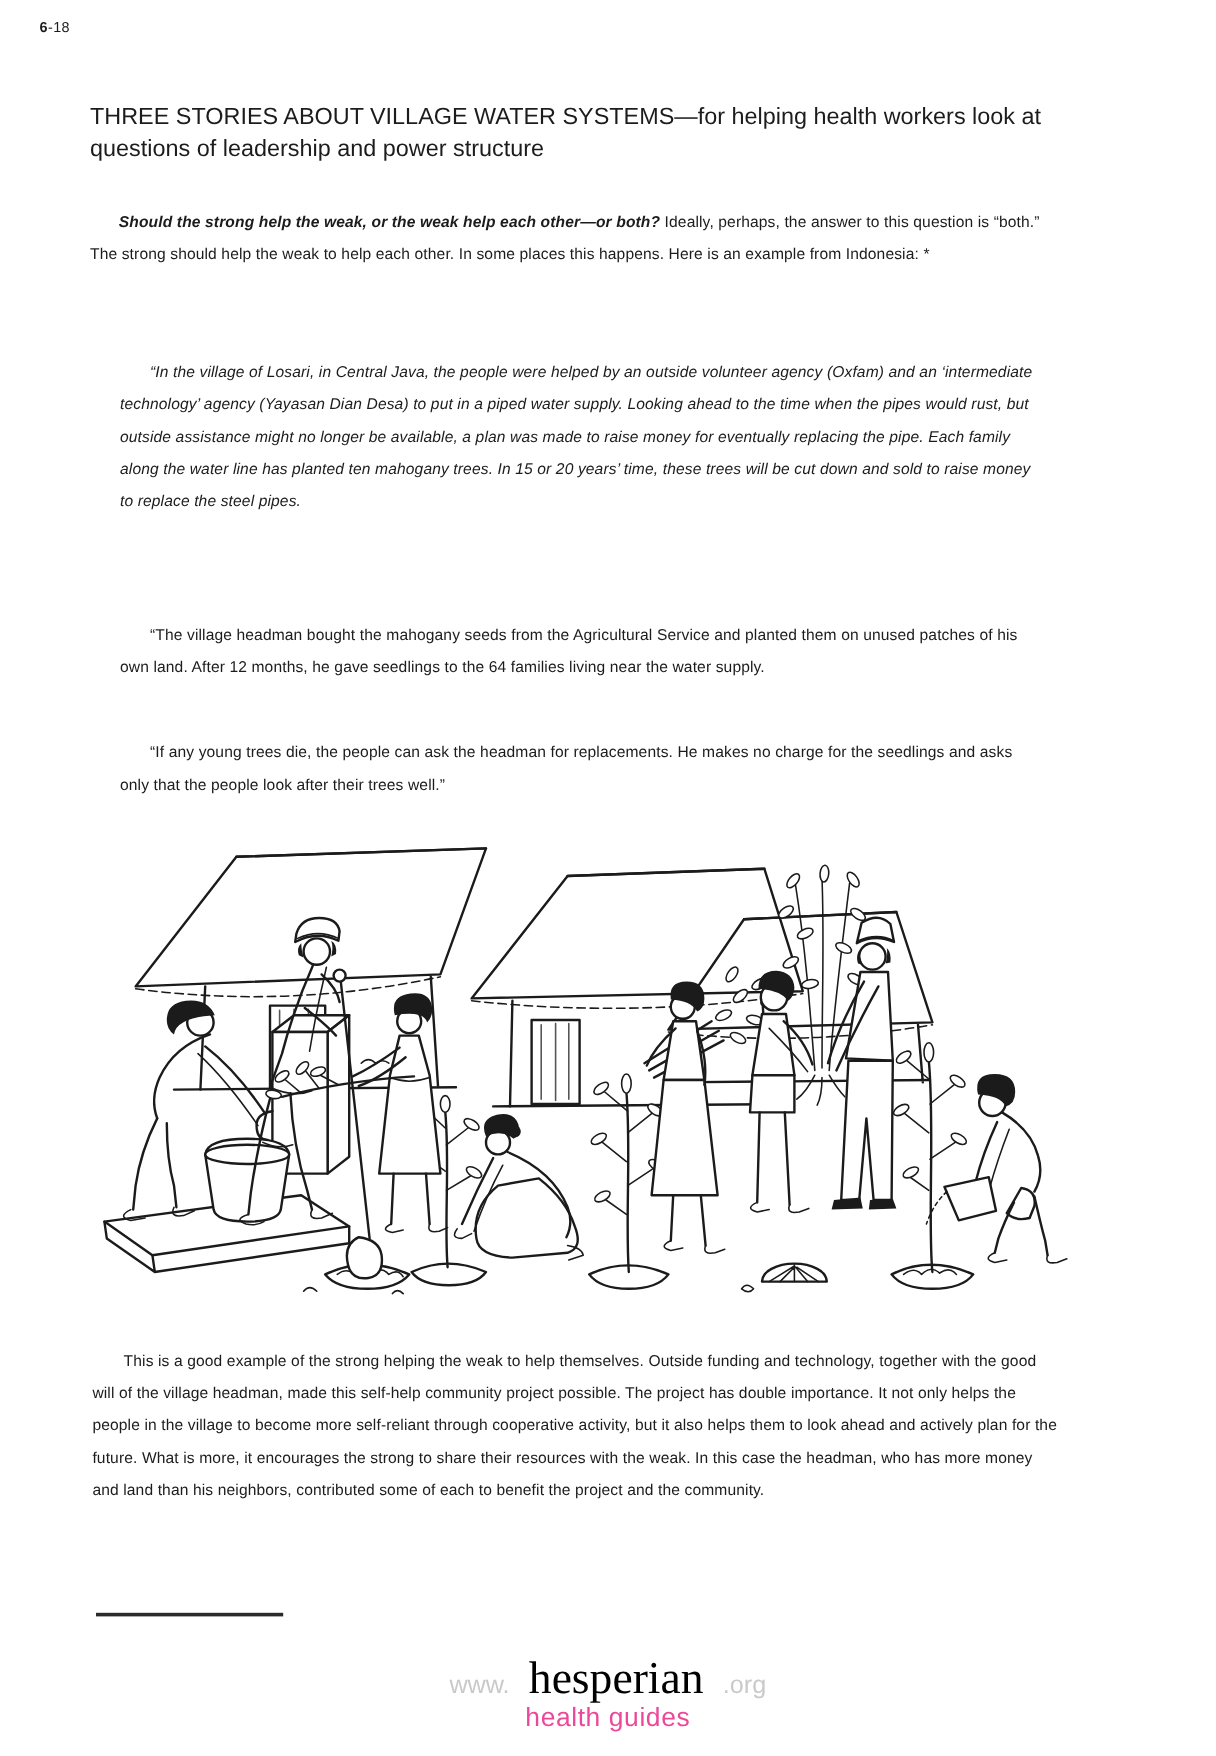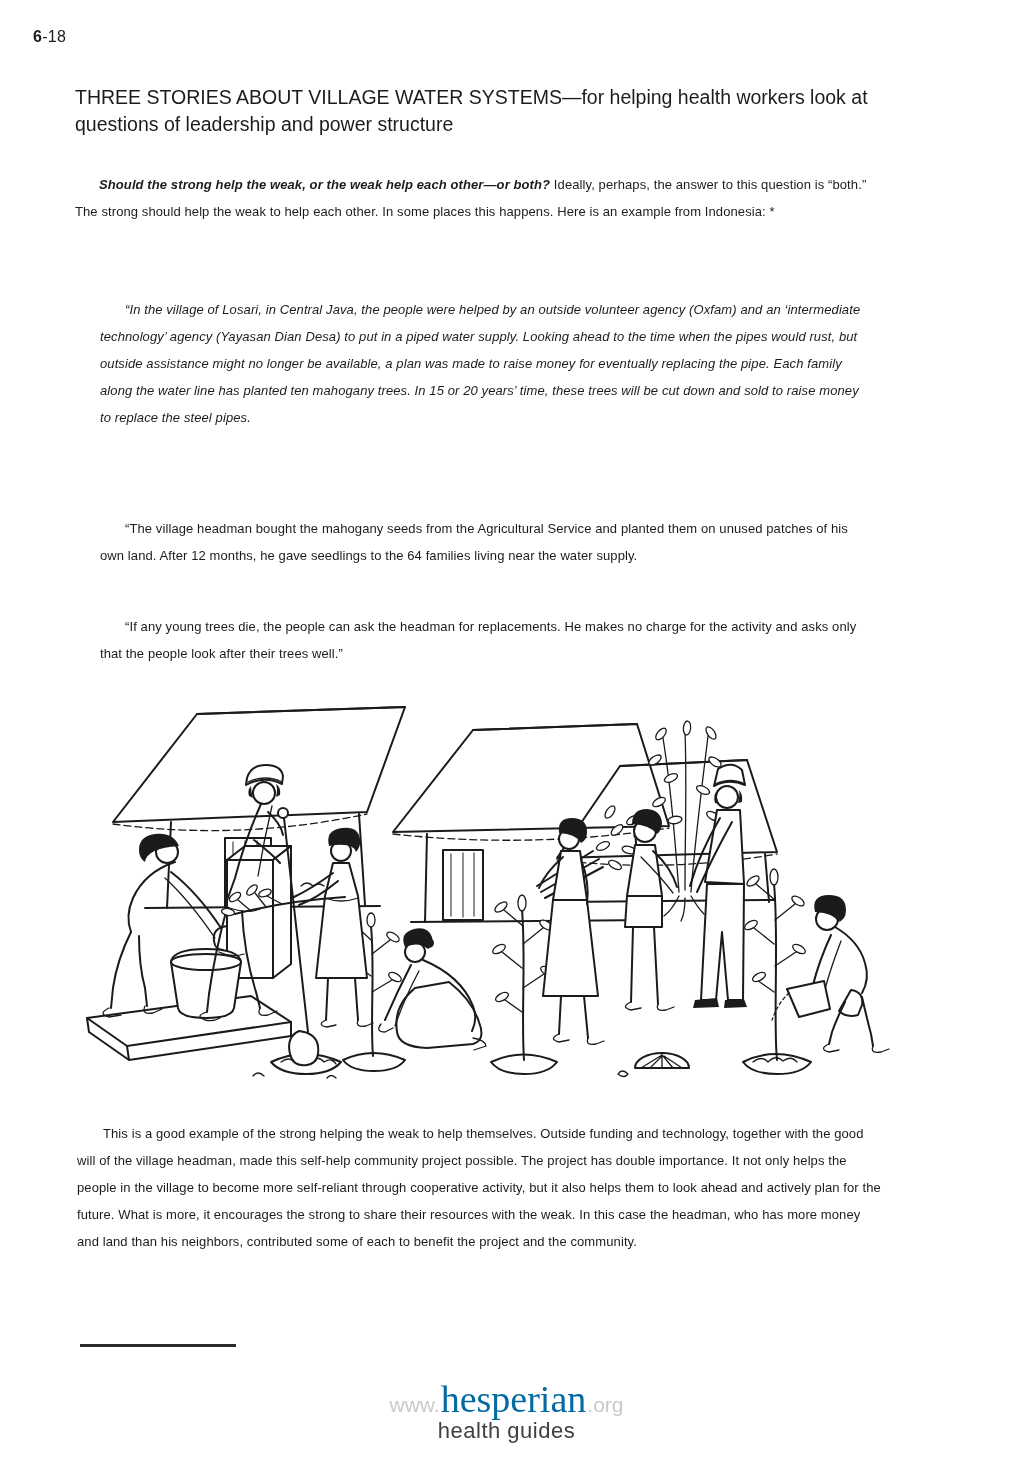--- a/index.html
+++ b/index.html
@@ -2,58 +2,58 @@
 <html><head>
 <meta charset="utf-8">
 <style>
   html,body{margin:0;padding:0;}
   body{
     width:1013px;height:1463px;position:relative;background:#ffffff;
     font-family:"Liberation Sans","DejaVu Sans",sans-serif;
     color:#1c1c1c;overflow:hidden;
   }
   .abs{position:absolute;}
-  .pagenum{left:33px;top:28px;font-size:16px;letter-spacing:.3px;}
+  .pagenum{left:33px;top:16px;font-size:12px;letter-spacing:.3px;}
   .pagenum b{font-weight:700;}
   .heading{left:75px;top:84px;width:814px;font-size:19.5px;line-height:27px;}
   .heading .hb{font-weight:400;}
   .para{font-size:13px;line-height:27px;letter-spacing:.1px;}
   .intro{left:75px;top:158px;width:812px;text-indent:24px;}
   .intro .lead{font-weight:700;font-style:italic;}
   .q1{left:100px;top:283px;width:762px;text-indent:25px;font-style:italic;}
   .q2{left:100px;top:502px;width:762px;text-indent:25px;}
   .q3{left:100px;top:600px;width:768px;text-indent:25px;}
   .closing{left:77px;top:1107px;width:806px;text-indent:26px;}
   .footrule{left:80px;top:1344px;width:156px;height:3px;background:#2a2a2a;}
   .illustration{left:75px;top:700px;width:830px;height:392px;}
   .watermark{left:0;top:1380px;width:1013px;text-align:center;color:#c6c6c6;
     user-select:none;line-height:1;}
-  .wm-line1{display:flex;justify-content:center;align-items:baseline;gap:1px;}
+  .wm-line1{display:flex;justify-content:center;align-items:baseline;gap:16px;}
   .wm-small{font-size:21px;color:#c9c9c9;}
-  .wm-big{font-family:"Liberation Serif","DejaVu Serif",serif;font-size:38px;color:#0369a1;}
-  .wm-tag{font-size:22px;margin-top:2px;color:#404040;letter-spacing:.5px;}
+  .wm-big{font-family:"Liberation Serif","DejaVu Serif",serif;font-size:38px;color:#000000;}
+  .wm-tag{font-size:22px;margin-top:2px;color:#ec4899;letter-spacing:.5px;}
   
   .ln{fill:none;stroke:#1b1b1b;stroke-width:2;stroke-linecap:round;stroke-linejoin:round;}
   .ln1{fill:none;stroke:#1b1b1b;stroke-width:1.3;stroke-linecap:round;stroke-linejoin:round;}
   .fillw{fill:#ffffff;stroke:#1b1b1b;stroke-width:2;stroke-linecap:round;stroke-linejoin:round;}
   .hair{fill:#1b1b1b;stroke:none;}
   .leaf{fill:#ffffff;stroke:#1b1b1b;stroke-width:1.3;}
 </style>
 </head>
 <body>
 
 <div class="abs pagenum"><b>6</b><span>-18</span></div>
 
 <div class="abs heading"><span class="hb">THREE STORIES ABOUT VILLAGE WATER SYSTEMS</span><span>—for helping health workers look at questions of leadership and power structure</span></div>
 
 <p class="abs para intro"><span class="lead">Should the strong help the weak, or the weak help each other—or both?</span><span> Ideally, perhaps, the answer to this question is “both.” The strong should help the weak to help each other. In some places this happens. Here is an example from Indonesia: *</span></p>
 
 <p class="abs para q1">“In the village of Losari, in Central Java, the people were helped by an outside volunteer agency (Oxfam) and an ‘intermediate technology’ agency (Yayasan Dian Desa) to put in a piped water supply. Looking ahead to the time when the pipes would rust, but outside assistance might no longer be available, a plan was made to raise money for eventually replacing the pipe. Each family along the water line has planted ten mahogany trees. In 15 or 20 years’ time, these trees will be cut down and sold to raise money to replace the steel pipes.</p>
 <p class="abs para q2">“The village headman bought the mahogany seeds from the Agricultural Service and planted them on unused patches of his own land. After 12 months, he gave seedlings to the 64 families living near the water supply.</p>
-<p class="abs para q3">“If any young trees die, the people can ask the headman for replacements. He makes no charge for the activity and asks only that the people look after their trees well.”</p>
+<p class="abs para q3">“If any young trees die, the people can ask the headman for replacements. He makes no charge for the seedlings and asks only that the people look after their trees well.”</p>
 
 <svg class="abs illustration" viewBox="0 0 830 392" xmlns="http://www.w3.org/2000/svg" role="img">
   <defs>
     <pattern id="thatch" width="24" height="15" patternUnits="userSpaceOnUse">
       <path d="M6 2q-4 5 0 10" fill="none" stroke="#222" stroke-width="1.2"></path>
       <path d="M17 3q-4 5 0 10" fill="none" stroke="#222" stroke-width="1.2"></path>
     </pattern>
   </defs>
 
   <g>

